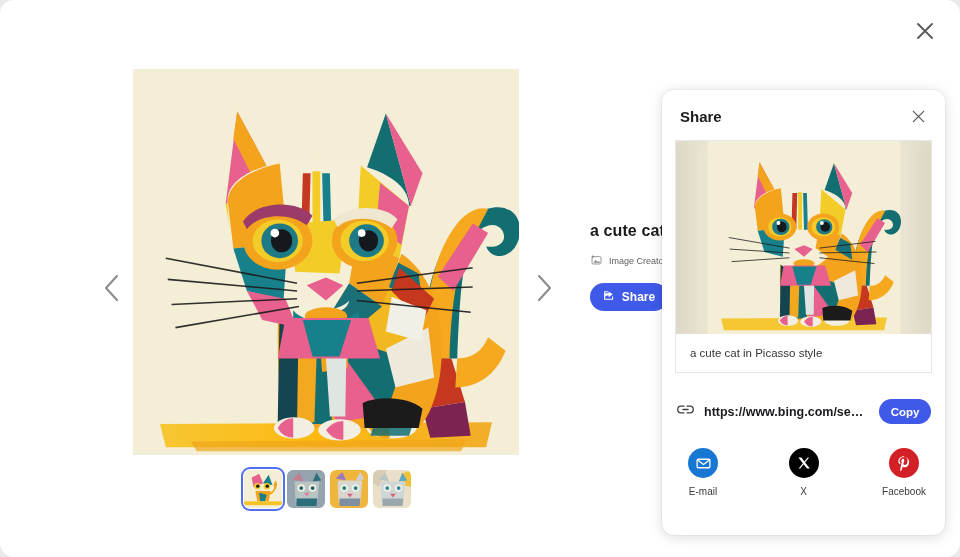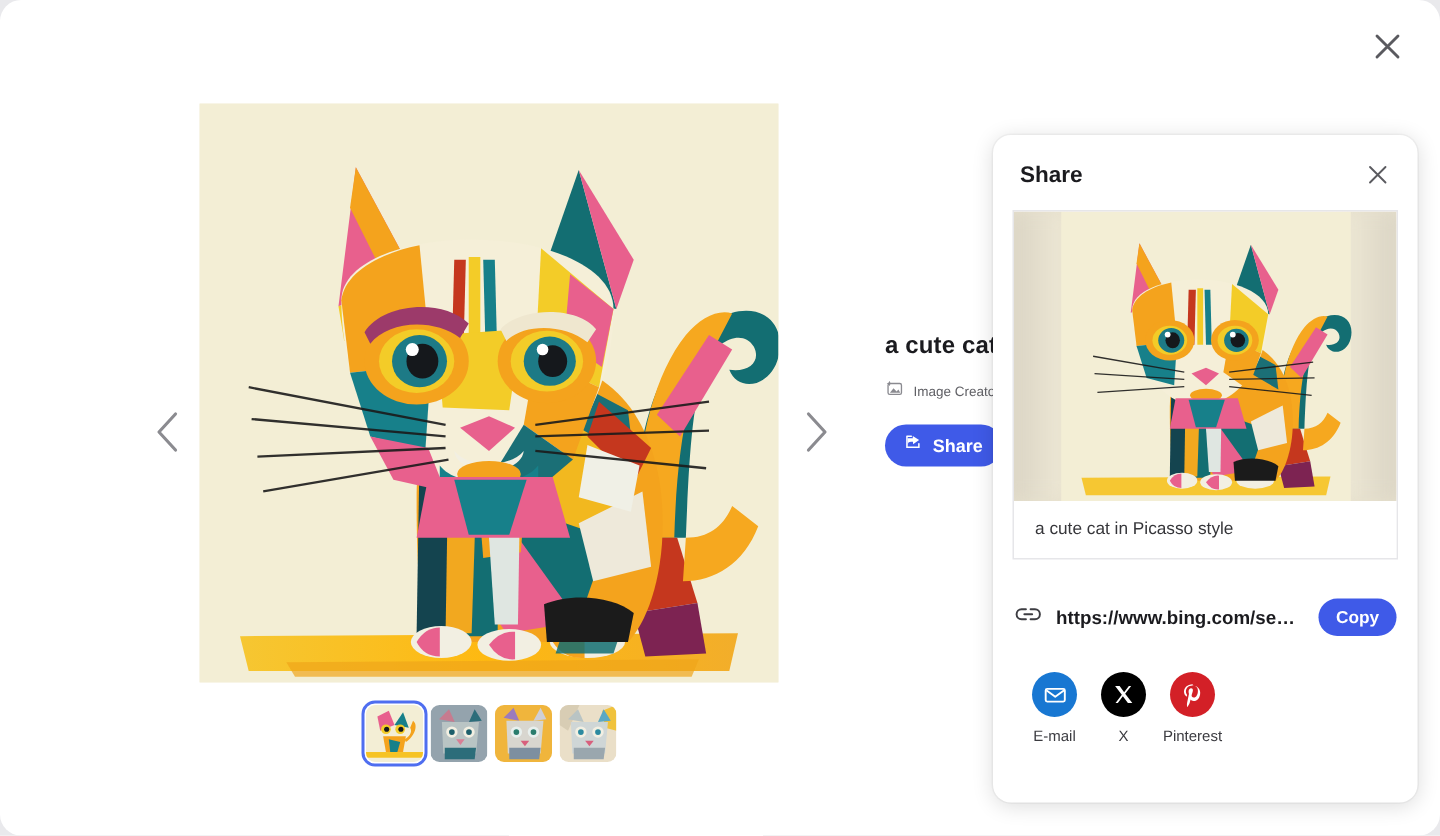--- a/index.html
+++ b/index.html
@@ -149,21 +149,21 @@
   #copy-btn {
     width: 52px; height: 25px;
     background: #3f5ae8; border-radius: 13px;
     display:flex; align-items:center; justify-content:center;
     cursor: pointer;
     text-align: center;
   }
   #copy-label { color:#fff; font-size:11.5px; font-weight:600; }
 
   #social-row {
-    display: flex; justify-content: flex-start;
+    display: flex; justify-content: space-between;
     margin: 24px 18px 0 18px;
   }
   .social {
     display:flex; flex-direction:column; align-items:center;
     cursor: pointer; width: 46px;
   }
   .social-circle {
     width: 30px; height: 30px; border-radius: 50%;
     display:flex; align-items:center; justify-content:center;
   }
@@ -506,20 +506,20 @@
         </span>
         <span class="social-label">X</span>
       </div>
 
       <div class="social">
         <span class="social-circle" style="background:#d32027">
           <svg width="18" height="18" viewBox="0 0 20 20">
             <path d="M10.2 2.4 C6 2.4 3.7 5.2 3.7 8 c0 1.3 .7 2.9 1.8 3.4 .2 .1 .3 0 .3 -.1 l.2 -.9 c0 -.1 0 -.2 -.1 -.3 -.5 -.6 -.8 -1.4 -.8 -2.2 0 -2.4 1.8 -4.5 4.9 -4.5 2.7 0 4 1.6 4 3.8 0 2.8 -1.2 5.1 -3.1 5.1 -1 0 -1.8 -.9 -1.5 -1.9 .3 -1.3 .9 -2.6 .9 -3.5 0 -.8 -.4 -1.5 -1.3 -1.5 -1.1 0 -1.9 1.1 -1.9 2.5 0 .9 .3 1.5 .3 1.5 L6 16.2 c-.3 1.3 0 2.9 0 3 0 .1 .1 .1 .2 .05 .1 -.1 1.3 -1.6 1.7 -2.9 .1 -.4 .7 -2.6 .7 -2.6 .3 .6 1.2 1.1 2.2 1.1 2.9 0 4.9 -2.6 4.9 -6.2 0 -2.7 -2.3 -5.25 -5.5 -5.25z" fill="#ffffff"></path>
           </svg>
         </span>
-        <span class="social-label">Pinterest</span>
+        <span class="social-label">Facebook</span>
       </div>
 
 
     </div>
   </div>
 
 </div>
 
 </body></html>

